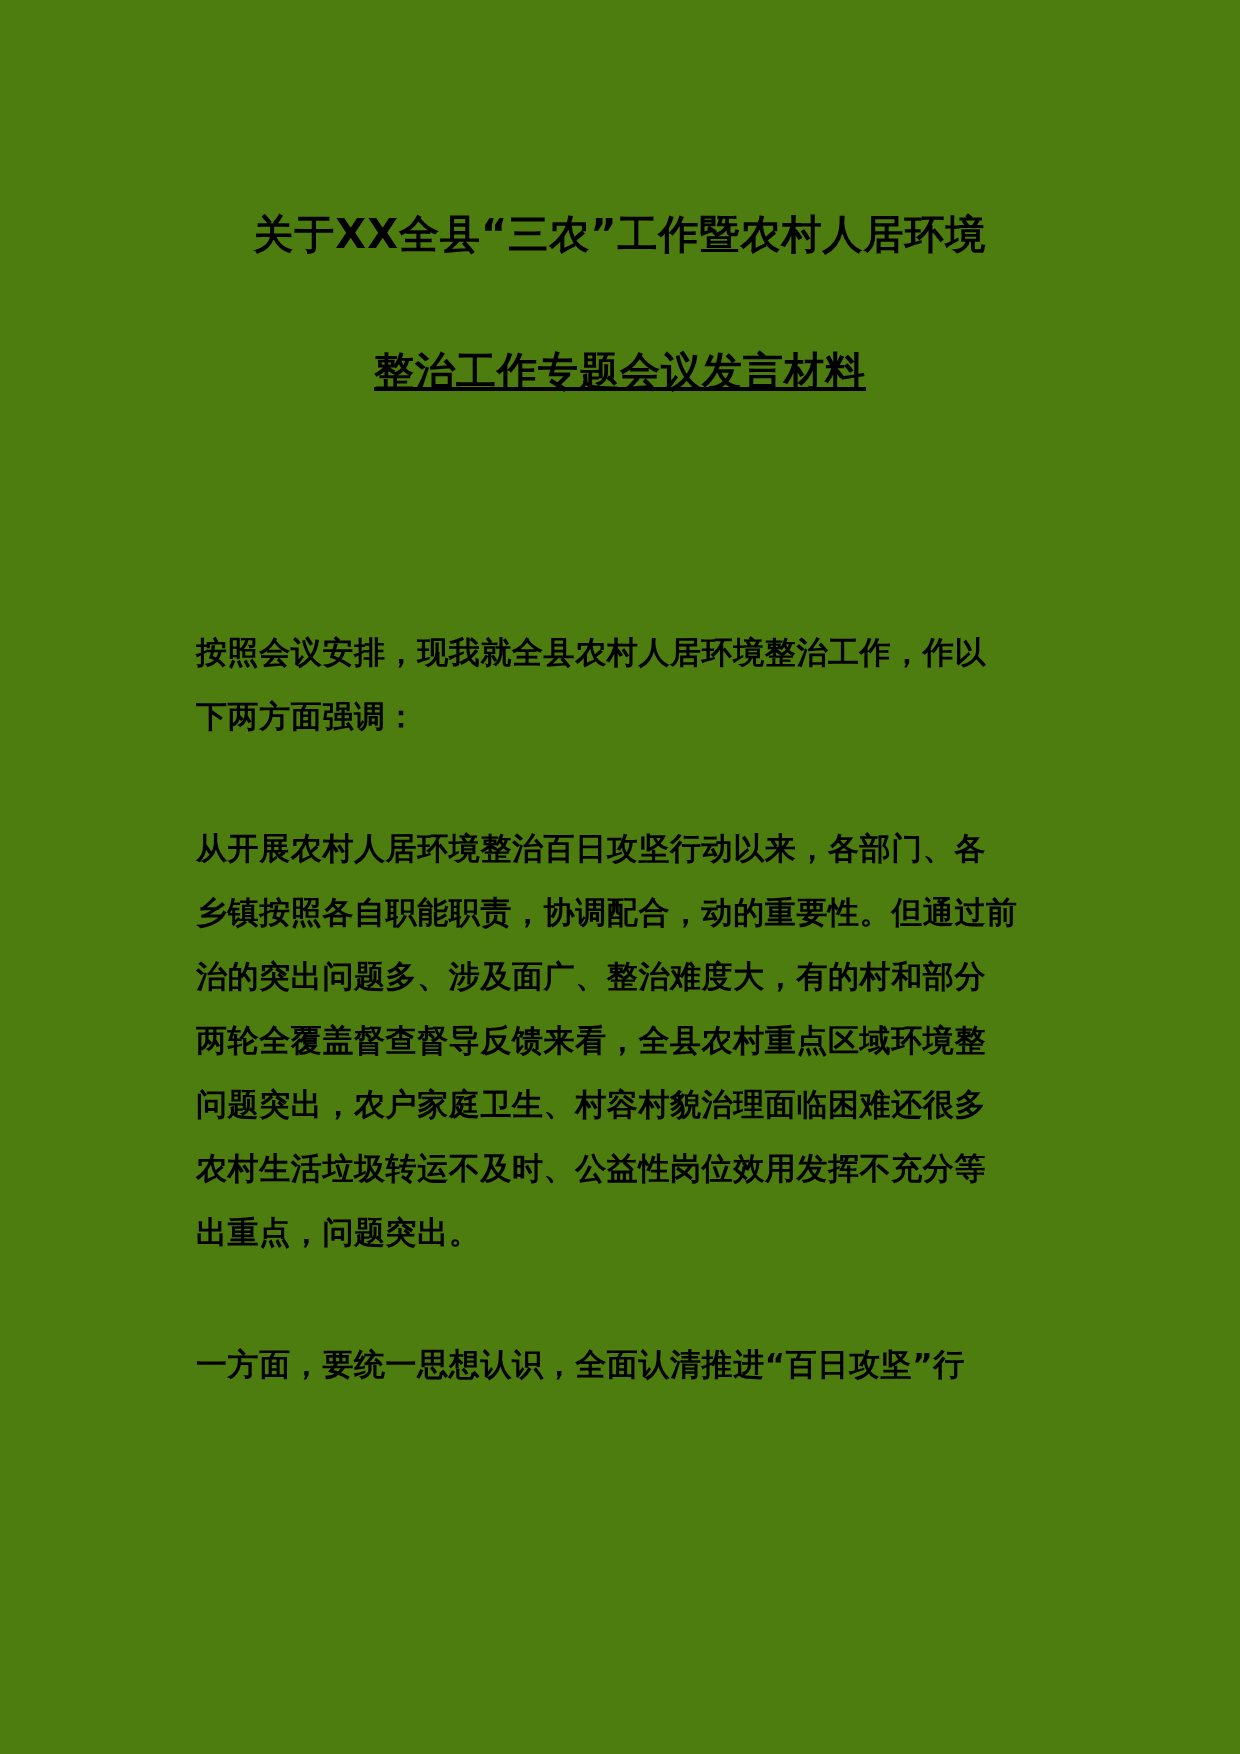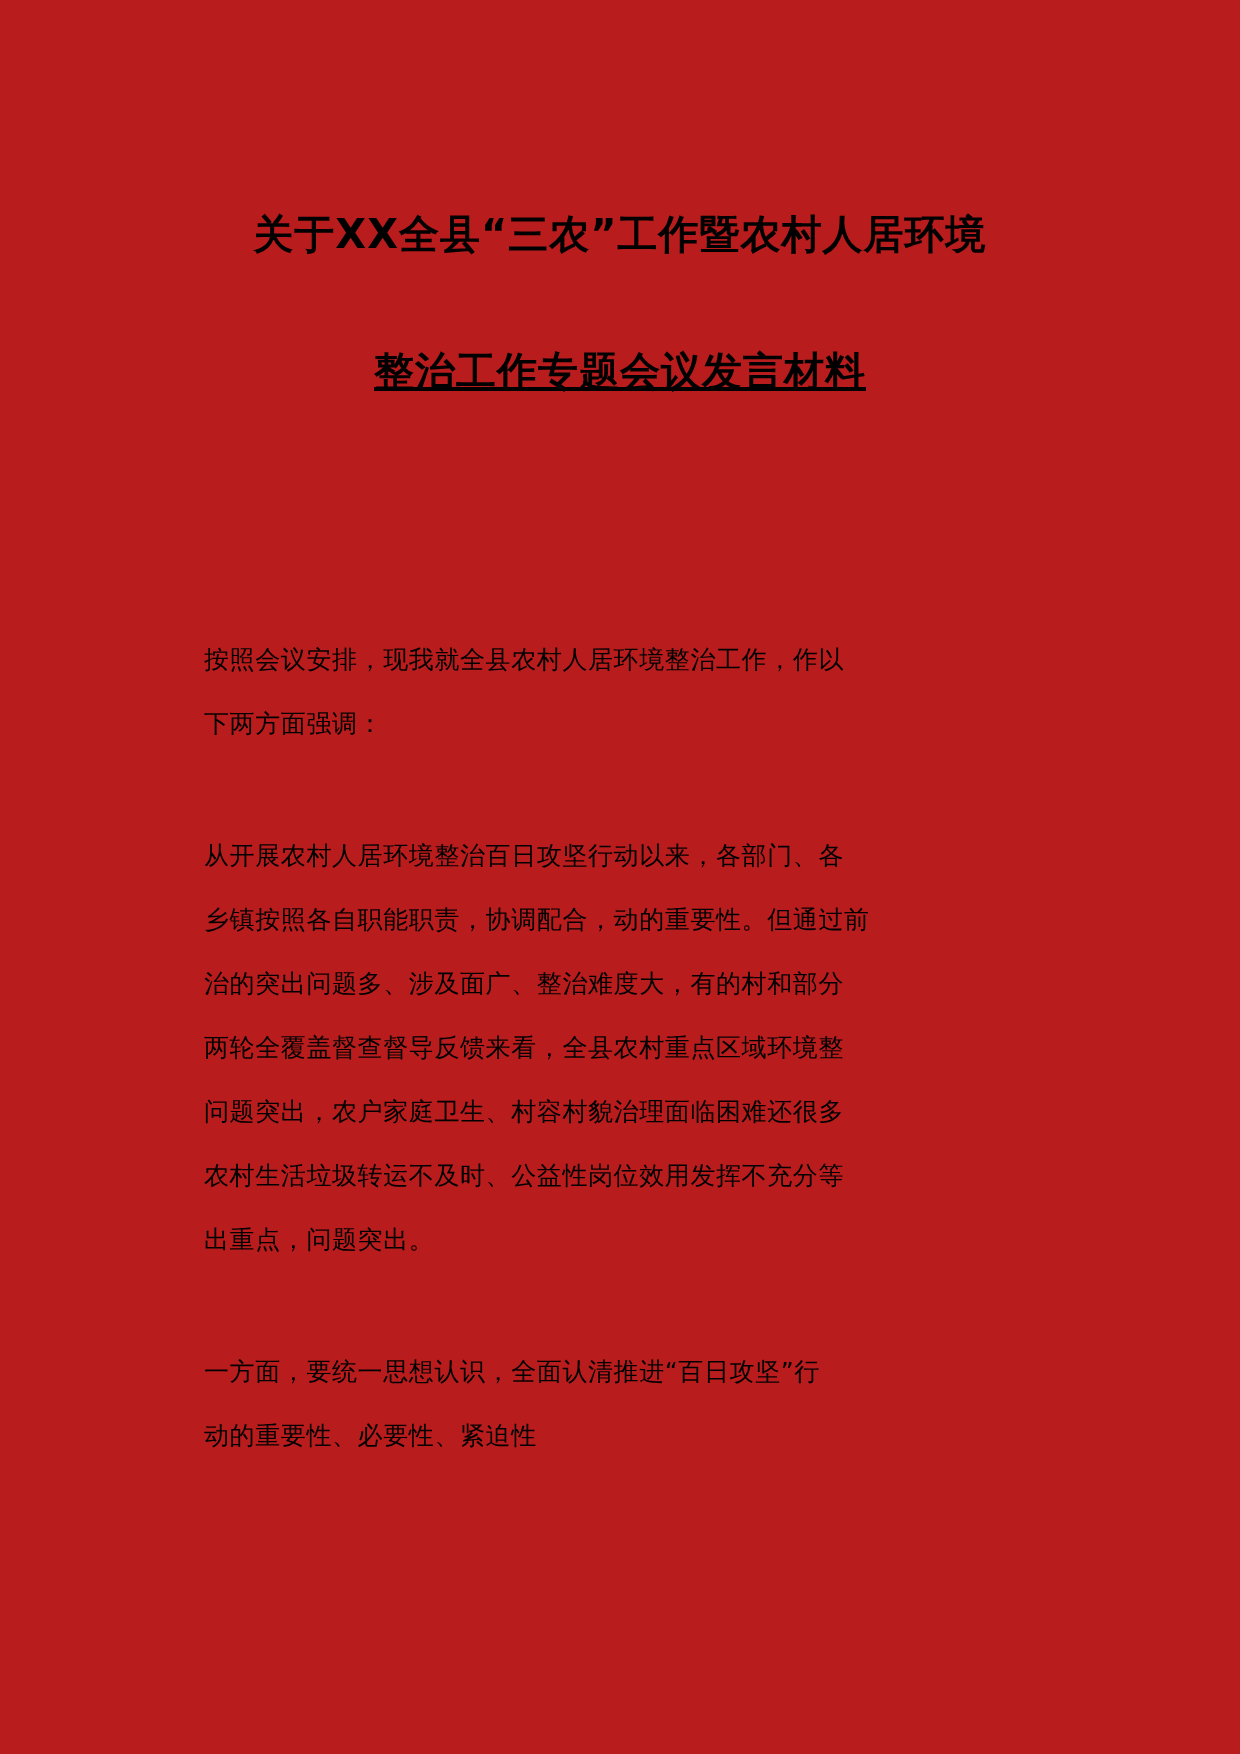--- a/index.html
+++ b/index.html
@@ -14,21 +14,21 @@
       overflow: hidden;
       color: #000000;
       font-family: "DejaVu Sans", "Liberation Sans", sans-serif;
     }
     .page {
       position: absolute;
       left: 0;
       top: 0;
       width: 1240px;
       height: 1754px;
-      background: #b91c1c;
+      background: #4d7c0f;
     }
     .title-line {
       position: absolute;
       left: 0;
       width: 1240px;
       text-align: center;
       font-weight: bold;
       font-size: 40px;
       line-height: 56px;
       letter-spacing: 1px;
@@ -37,24 +37,25 @@
     .title-line.l1 { top: 206px; }
     .title-line.l2 { top: 343px; text-decoration: underline; }
 
     .body {
       position: absolute;
       left: 188px;
       top: 612px;
       width: 870px;
     }
     .para {
-      margin: 16px;
-      font-size: 25px;
+      margin: 8px;
+      font-size: 31px;
       line-height: 64px;
       letter-spacing: 0.6px;
+      font-weight: bold;
     }
     .para .line {
       display: block;
       white-space: nowrap;
       height: 64px;
     }
     .para + .para {
       margin-top: 68px;
     }
   </style>
@@ -78,17 +79,16 @@
       <span class="line">乡镇按照各自职能职责，协调配合，动的重要性。但通过前</span>
       <span class="line">治的突出问题多、涉及面广、整治难度大，有的村和部分</span>
       <span class="line">两轮全覆盖督查督导反馈来看，全县农村重点区域环境整</span>
       <span class="line">问题突出，农户家庭卫生、村容村貌治理面临困难还很多</span>
       <span class="line">农村生活垃圾转运不及时、公益性岗位效用发挥不充分等</span>
       <span class="line">出重点，问题突出。</span>
     </p>
 
     <p class="para">
       <span class="line">一方面，要统一思想认识，全面认清推进“百日攻坚”行</span>
-      <span class="line">动的重要性、必要性、紧迫性</span>
     </p>
 
   </div>
 </div>
 
 </body></html>

